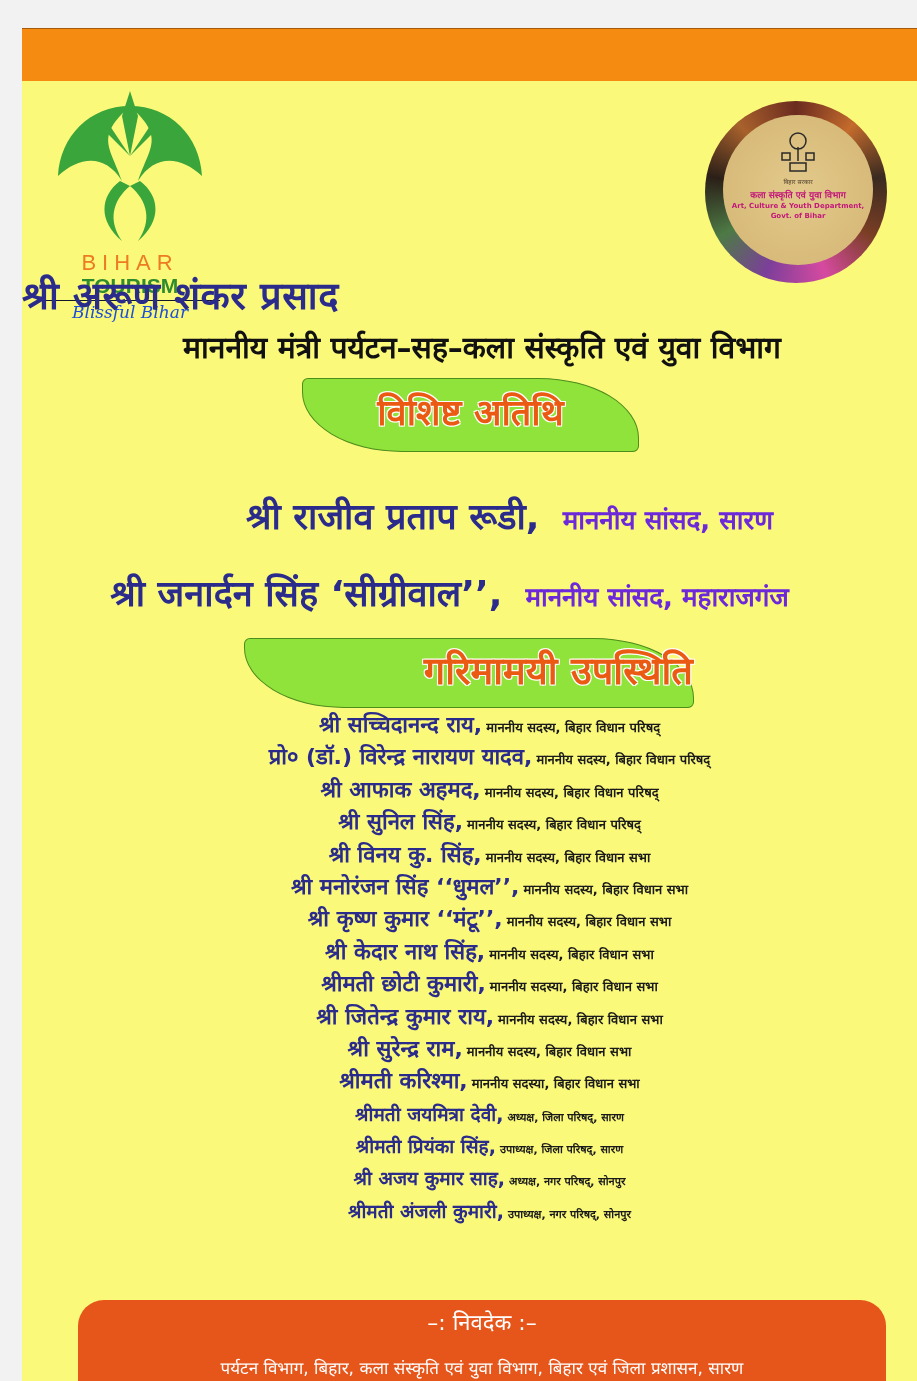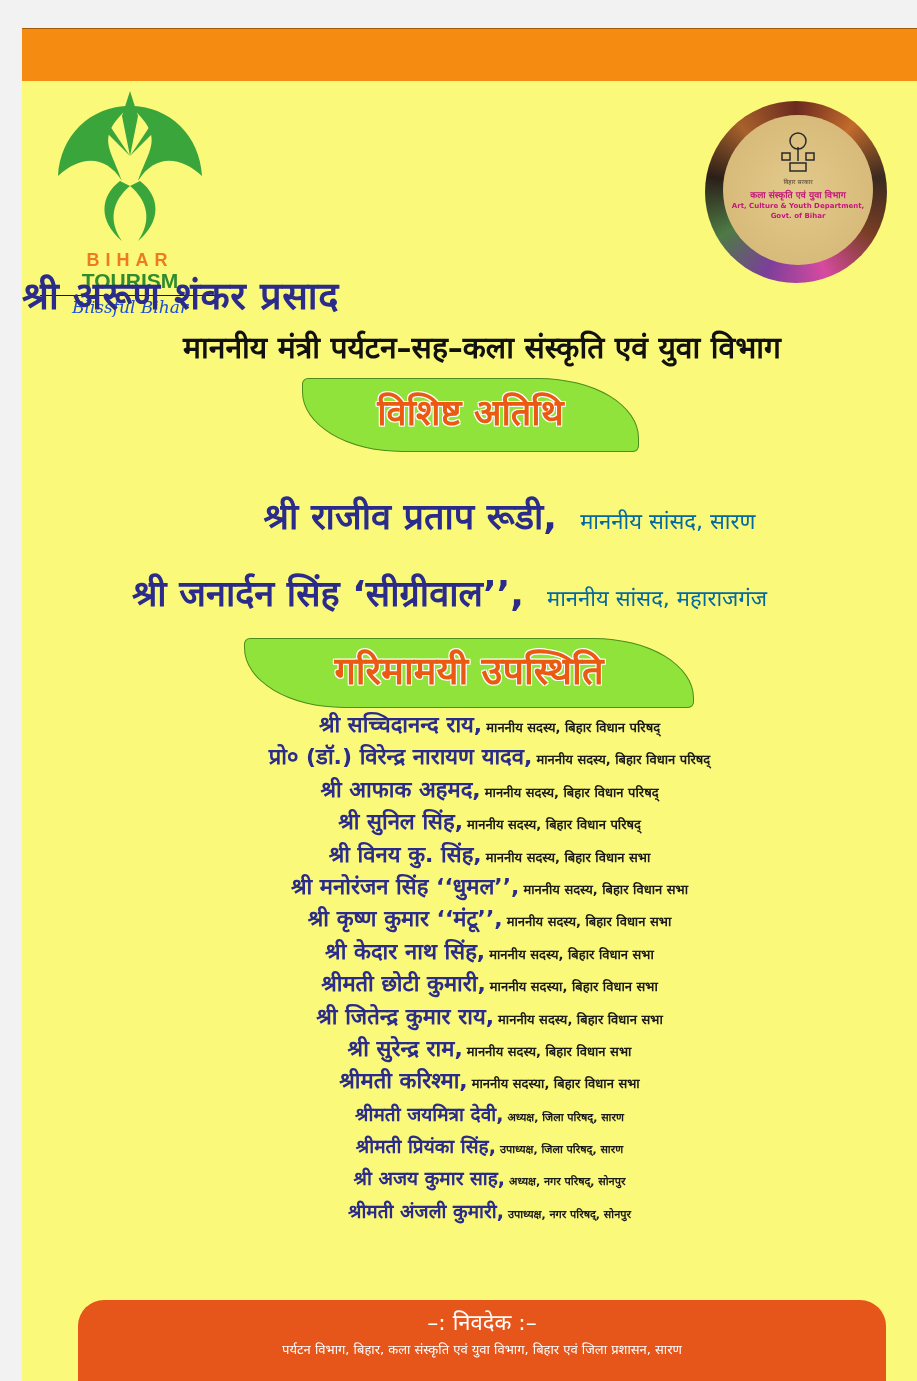--- a/index.html
+++ b/index.html
@@ -11,21 +11,21 @@
     position:absolute; left:22px; top:28px; width:895px; height:1353px;
     background:#fbf97a; overflow:hidden;
   }
   .top-band {
     position:absolute; left:0; top:0; width:100%; height:52px; background:#f68b12;
     border-top:1px solid #a45a06;
   }
   
   .tourism-logo { position:absolute; left:18px; top:58px; width:180px; height:250px; text-align:center; }
   .tourism-logo svg { display:block; margin:0 auto; }
-  .logo-bihar { font-family:"Liberation Sans", sans-serif; color:#ec7b24; font-size:18px; letter-spacing:6px; font-weight:bold; margin-top:4px; }
+  .logo-bihar { font-family:"Liberation Sans", sans-serif; color:#ec7b24; font-size:22px; letter-spacing:6px; font-weight:normal; margin-top:4px; }
   .logo-tourism { font-family:"Liberation Sans", sans-serif; color:#2f8c2e; font-size:21px; font-weight:bold; margin-top:-2px; border-bottom:1px solid #0f172a; padding-bottom:2px; }
   .logo-tag { font-family:"DejaVu Serif", serif; font-style:italic; color:#1d4ed8; font-size:17px; margin-top:1px; }
 
   
   .dept-seal {
     position:absolute; left:683px; top:73px; width:182px; height:182px; border-radius:50%;
     background:conic-gradient(#6b2b1f, #c46b2c, #3a2a20, #7a3e24, #d64aa0, #7c3f9a, #4d7a45, #2b1f18, #a8612c, #6b2b1f);
     overflow:hidden;
   }
   .seal-inner {
@@ -40,50 +40,50 @@
 
   
   .banner {
     position:absolute; background:#8fe33a; border:1px solid #4d8d1c;
     border-radius:6px 100px 6px 100px / 6px 60px 6px 60px;
     text-align:center; color:#ea5a12; font-weight:bold;
     text-shadow: 1px 1px 0 #fff, -1px -1px 0 #fff, 1px -1px 0 #fff, -1px 1px 0 #fff;
   }
   .banner-chief { left:262px; top:110px; width:352px; height:70px; font-size:36px; line-height:66px; }
   .banner-special { left:280px; top:350px; width:335px; height:72px; font-size:36px; line-height:68px; }
-  .banner-presence { left:222px; top:610px; width:448px; height:68px; font-size:38px; line-height:64px; }
+  .banner-presence { left:222px; top:610px; width:448px; height:68px; font-size:38px; line-height:64px;text-align:right; }
 
   .chief-name {
     position:absolute; left:0; width:100%; top:228px; 
     color:#2a2b8b; font-weight:bold; font-size:38px; letter-spacing:0.5px;margin-top:12px;
   }
   .chief-desig {
     position:absolute; left:150px; width:620px; top:298px; text-align:center;
     color:#111; font-weight:bold; font-size:30px;
   }
   .special-row { position:absolute; left:0; width:100%; text-align:center; white-space:nowrap; }
   .special-row .sname { color:#2a2b8b; font-weight:bold; font-size:36px; }
-  .special-row .sdesig { color:#0369a1; font-weight:normal; font-size:22px; margin-left:18px; }
+  .special-row .sdesig { color:#6d28d9; font-weight:bold; font-size:26px; margin-left:18px; }
   .special-1 { top:463px; left:40px; }
   .special-2 { top:540px; left:-20px; }
 
   .presence-list { position:absolute; left:0; width:100%; top:681px;padding-left:20px; }
   .p-row { text-align:center; white-space:nowrap; height:32.4px; line-height:32px; }
   .p-row .pname { color:#2a2b8b; font-weight:bold; font-size:22px; }
   .p-row .pdesig { color:#1a1a1a; font-size:13px; font-weight:bold; margin-left:4px; }
   .p-row.small .pname { font-size:19px; }
   .p-row.small .pdesig { font-size:11px; }
 
   .footer-band {
     position:absolute; left:56px; top:1272px; width:808px; height:81px;
     background:#e6551a; border-radius:26px 26px 0 0; text-align:center; color:#fff;
     border-bottom:4px solid #f3a52b;
   }
   .footer-title { font-size:22px; margin-top:6px; }
-  .footer-text { font-size:13px; margin-top:4px; }
+  .footer-text { font-size:17px; margin-top:20px; }
 </style>
 </head>
 <body>
 
 <div class="paper">
   <div class="top-band"></div>
 
   <div class="tourism-logo">
     <svg width="160" height="160" viewBox="0 0 160 160">
       <g fill="#3aa53a">

